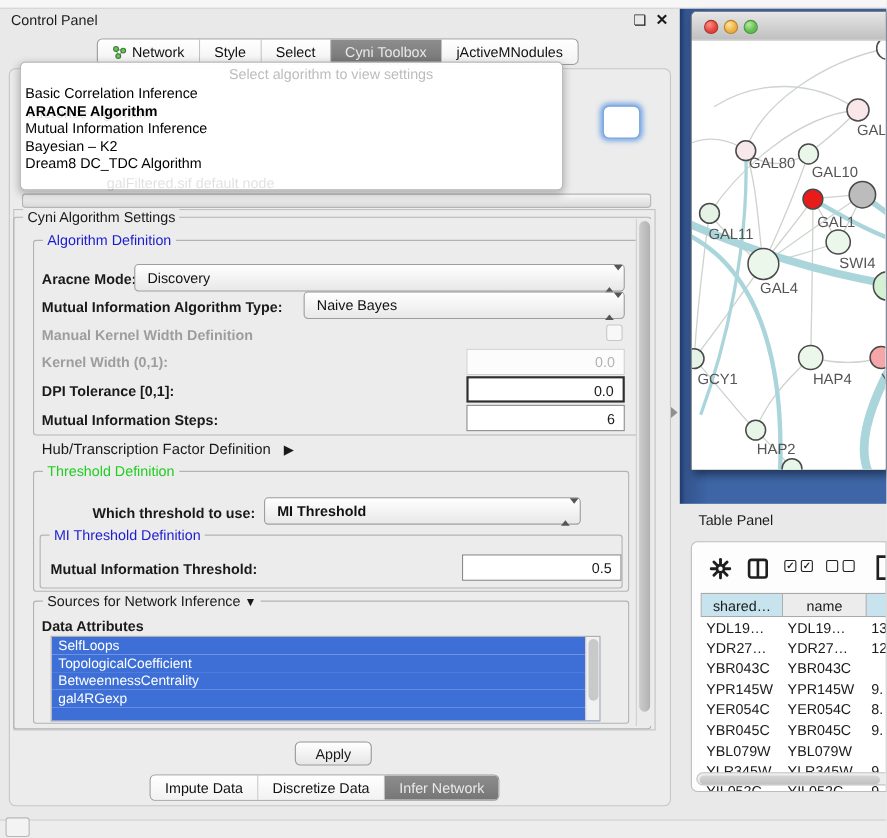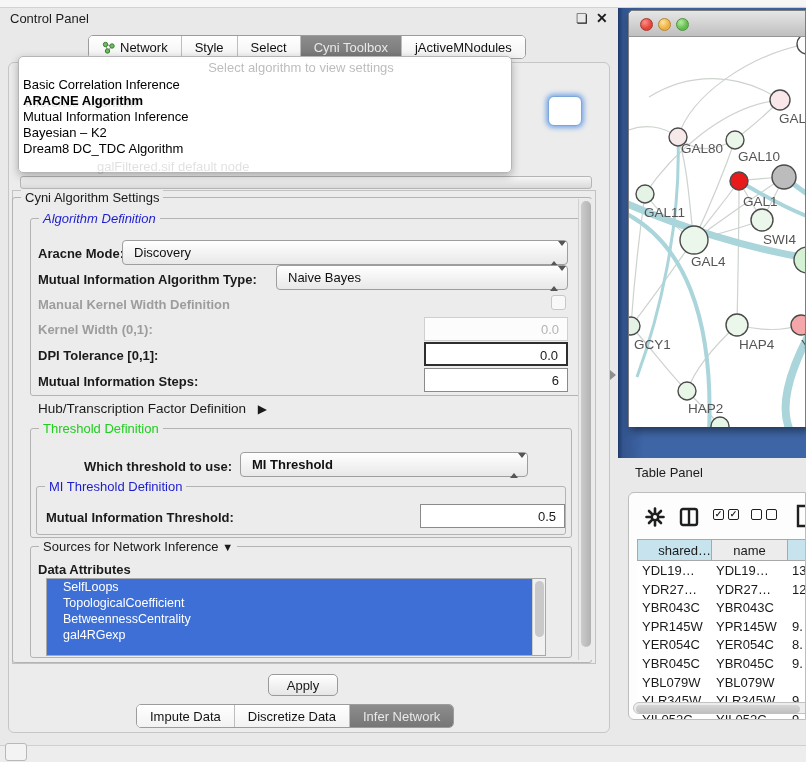--- a/index.html
+++ b/index.html
@@ -53,21 +53,21 @@
   .combo .arrows { position:absolute; right:9px; top:5px; width:8px; }
   .arrow-up { width:0; height:0; border-left:4px solid transparent; border-right:4px solid transparent; border-bottom:5px solid #555; margin-bottom:3px; }
   .arrow-dn { width:0; height:0; border-left:4px solid transparent; border-right:4px solid transparent; border-top:5px solid #555; }
   .field { position:absolute; height:24px; background:#fff; border:1px solid #8a8a8a; text-align:right; padding:4px 8px 0 0; }
   .field.dark { border:2px solid #2e2e2e; }
   .field.off { background:#fcfcfc; border:1px solid #cfcfcf; color:#b3b3b3; }
   .checkbox { position:absolute; width:15px; height:15px; background:#f8f8f8; border:1px solid #c8c8c8; border-radius:3px; }
 
   
   .attr-list { left:46px; top:578px; width:500px; height:78px; background:#fff; border:1px solid #a8a8a8; overflow:hidden; }
-  .attr-item { height:16px; line-height:16px; background:#3d6fd7; color:#fff; padding-left:16px; font-size:12.5px; }
+  .attr-item { height:16px; line-height:16px; background:#3d6fd7; color:#fff; padding-left:6px; font-size:12.5px; }
   .attr-sb { position:absolute; right:0; top:0; width:13px; height:100%; background:#f1f1f1; border-left:1px solid #cccccc; }
   .attr-sb .thumb { position:absolute; left:1.5px; top:2px; width:9px; height:56px; background:#c9c9c9; border-radius:5px; }
 
   
   .v-sb { left:578px; top:199px; width:15px; height:461px; background:#ebebeb; border-left:1px solid #d0d0d0; }
   .v-sb .thumb { position:absolute; left:2px; top:2px; width:10px; height:446px; background:linear-gradient(90deg,#cccccc,#b2b2b2); border-radius:5px; }
 
   .apply-btn { left:268px; top:674px; width:70px; height:22px; border:1px solid #9a9a9a; border-radius:5px; background:linear-gradient(#ffffff,#e6e6e6); text-align:center; padding-top:3px; }
 
   .divider-arrow { left:610px; top:370px; width:0; height:0; border-top:5px solid transparent; border-bottom:5px solid transparent; border-left:6px solid #8f8f8f; }
@@ -154,21 +154,21 @@
       <div class="item">Dream8 DC_TDC Algorithm</div>
     </div>
 </div>
 
 <div class="abs gray-bar"></div>
 
 <div class="group" style="left:12px;top:197px;width:580px;height:466px;">
   <div class="group-label">Cyni Algorithm Settings</div>
 </div>
 
-<div class="group" style="left:30px;top:218px;width:562px;height:178px;font-style:italic;">
+<div class="group" style="left:30px;top:218px;width:562px;height:178px;">
   <div class="group-label lbl-blue">Algorithm Definition</div>
 </div>
 <div class="abs b" style="left:38px;top:246px;">Aracne Mode:</div>
 <div class="combo" style="left:122px;top:240px;width:446px;">
   <span class="val">Discovery</span>
   <span class="arrows"><span class="arrow-up"></span><span class="arrow-dn"></span></span>
 </div>
 <div class="abs b" style="left:38px;top:272px;">Mutual Information Algorithm Type:</div>
 <div class="combo" style="left:276px;top:265px;width:292px;">
   <span class="val">Naive Bayes</span>
@@ -334,21 +334,21 @@
     </div>
     <div class="tbar-ic cb-pair" style="left:122px;top:16px;">
       <div class="cb"></div>
         <div class="cb"></div>
     </div>
     <svg class="tbar-ic" style="left:167px;top:11px;" width="18" height="24" viewBox="0 0 18 24">
       <path d="M 2,2 L 11,2 L 16,7 L 16,22 L 2,22 Z" fill="none" stroke="#1f1f1f" stroke-width="2.4"></path>
     </svg>
   </div>
   <div class="thead" id="table-head">
-      <div class="th hl" style="width: 74px; text-align: right;">shared…</div>
+      <div class="th hl" style="width: 74px;">shared…</div>
       <div class="th plain" style="width: 76px;">name</div>
       <div class="th hl" style="width: 60px;">A</div>
     </div>
   <div class="trows" id="table-rows">
       <div class="tr">
         <div class="td" style="width: 74px;">YDL19…</div>
         <div class="td" style="width: 76px;">YDL19…</div>
         <div class="td" style="width: 60px;">13</div>
       </div>
       <div class="tr">

